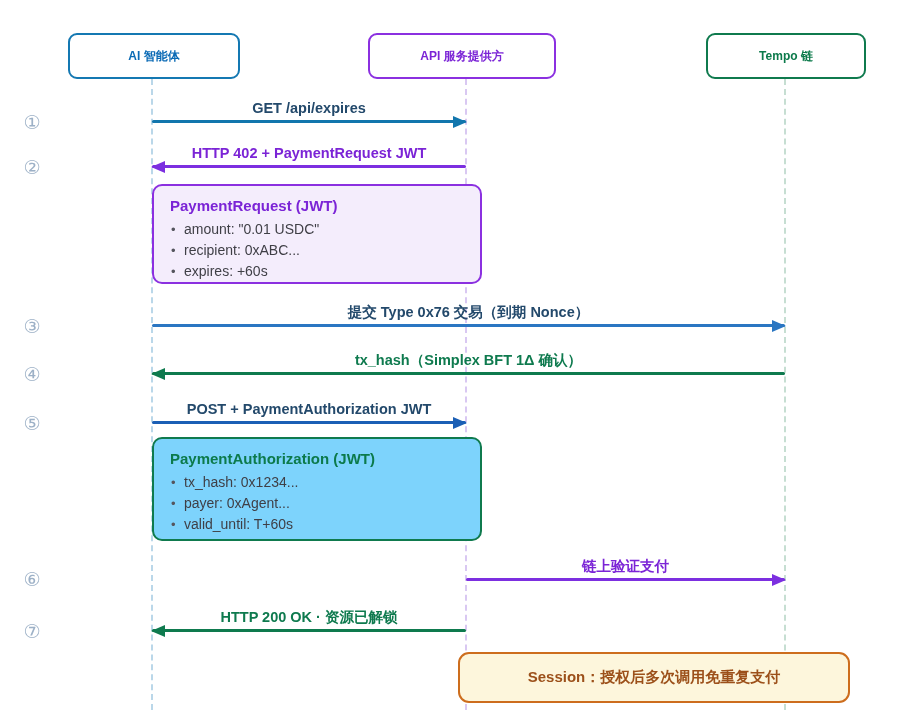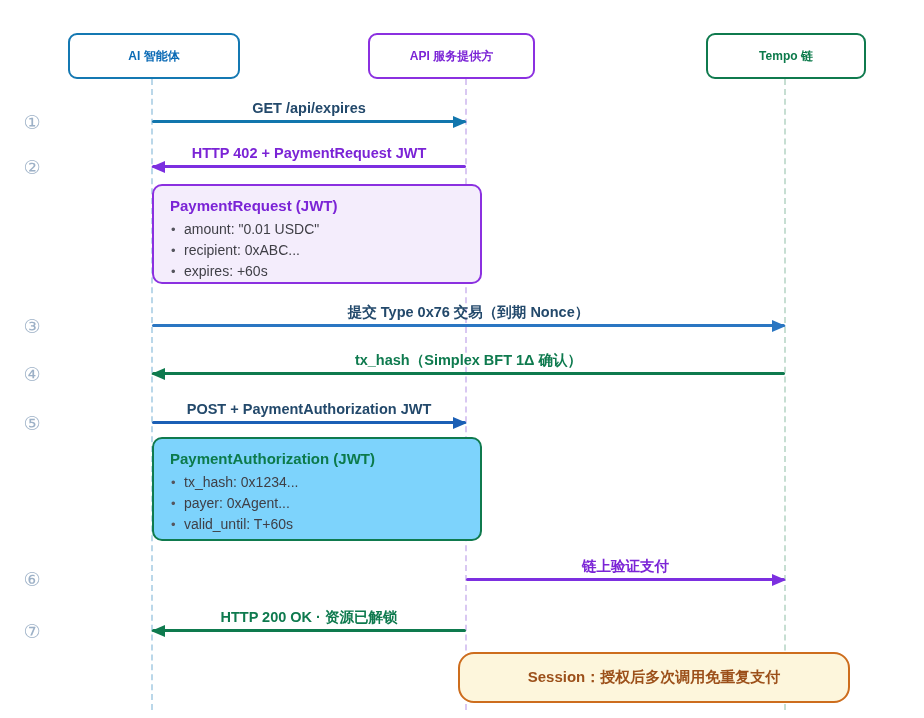--- a/index.html
+++ b/index.html
@@ -59,37 +59,37 @@
   .note-list{list-style:none;margin:0;padding:0;}
   .note-list li{
     font-size:14px;color:#3f3f46;line-height:21px;padding-left:14px;position:relative;
   }
   .note-list li::before{
     content:"•";position:absolute;left:1px;color:#55555e;font-size:13px;
   }
   
   .session{
     position:absolute;box-sizing:border-box;background:#fdf6dc;border:2px solid #cd6d1d;
-    border-radius:16px;display:flex;align-items:center;justify-content:center;
+    border-radius:11px;display:flex;align-items:center;justify-content:center;
     font-size:15px;font-weight:700;color:#9c501a;white-space:nowrap;
   }
 </style>
 </head>
 <body>
 
 <div class="canvas">
 
   <div class="lifeline ll-blue" style="left:151px;"></div>
   <div class="lifeline ll-purple" style="left:465px;"></div>
   <div class="lifeline ll-green" style="left:784px;"></div>
 
   <div class="actor actor-blue" style="left:68px;width:172px;">
     <span>AI 智能体</span>
   </div>
-  <div class="actor actor-purple" style="left:368px;width:167px;">
+  <div class="actor actor-purple" style="left:368px;width:188px;">
     <span>API 服务提供方</span>
   </div>
   <div class="actor actor-green" style="left:706px;width:160px;">
     <span>Tempo 链</span>
   </div>
 
   <span class="marker" style="top:111px;">①</span>
   <span class="marker" style="top:156px;">②</span>
   <span class="marker" style="top:315px;">③</span>
   <span class="marker" style="top:363px;">④</span>

